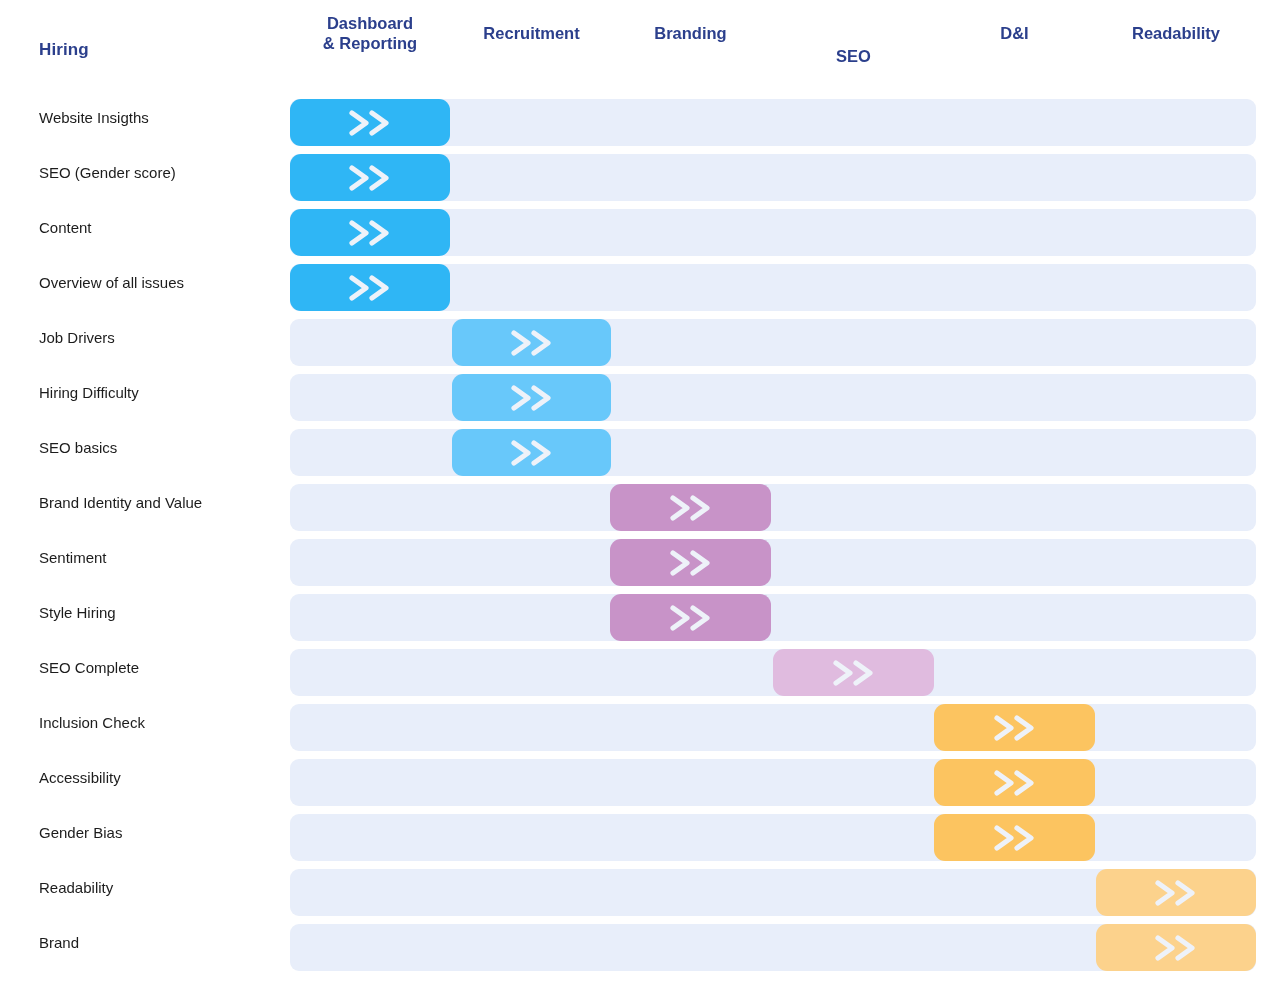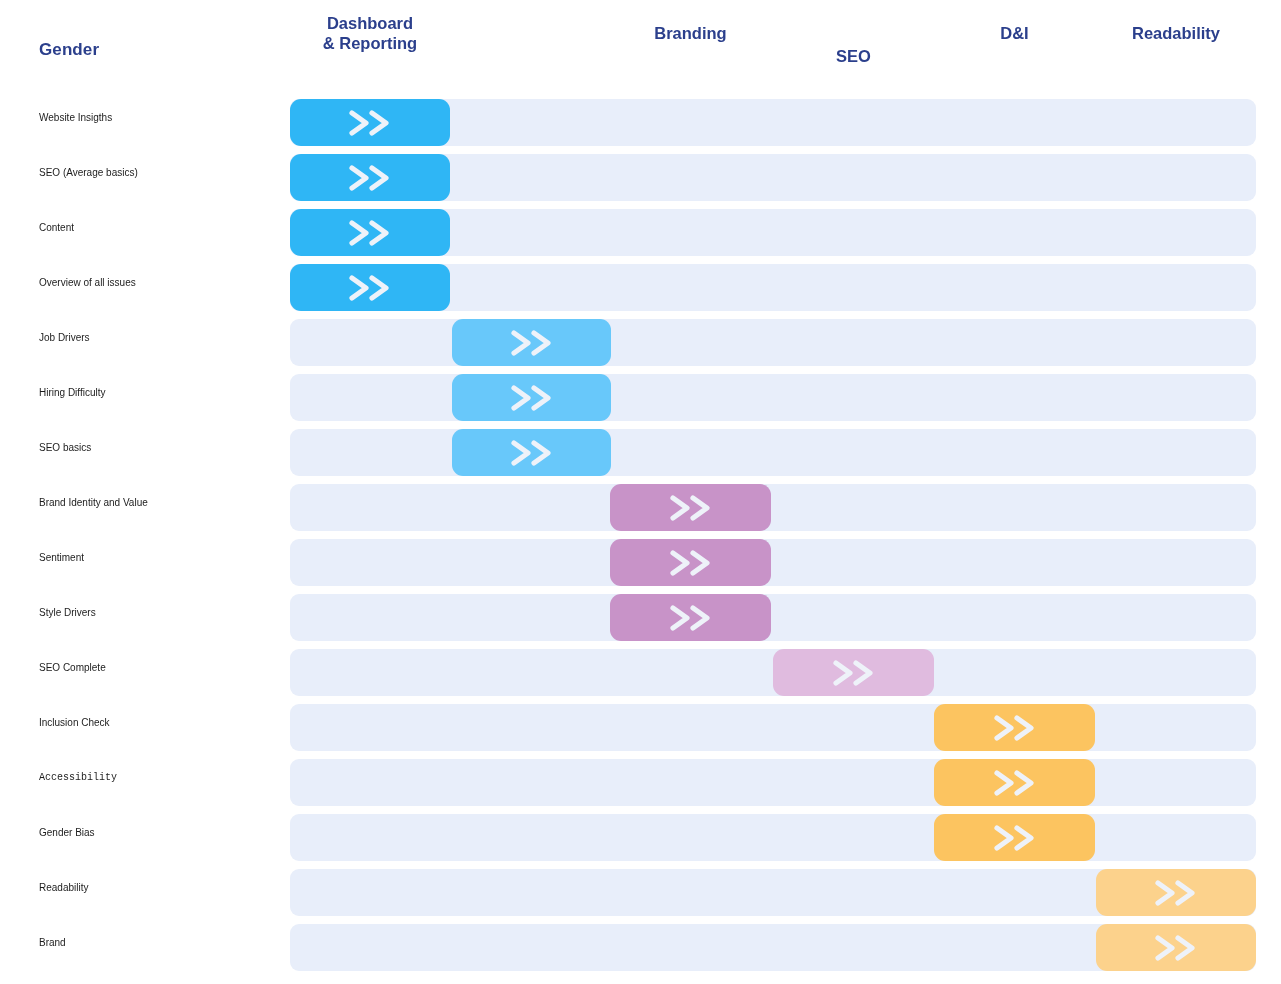--- a/index.html
+++ b/index.html
@@ -63,21 +63,21 @@
     height: 55px;
   }
 
   .row-label {
     position: absolute;
     left: 39px;
     top: 0;
     height: 55px;
     display: flex;
     align-items: center;
-    font-size: 10px;
+    font-size: 15px;
     color: #1c1c1c;
     white-space: nowrap;
     font-weight: 400;
   }
 
   .track {
     position: absolute;
     left: 290px;
     top: 9px;
     width: 966px;
@@ -109,28 +109,31 @@
     stroke-linecap: round;
     stroke-linejoin: round;
   }
 </style>
 </head>
 <body>
 
 <div class="board">
 
   <div class="header">
-    <div class="header-modules">Gender</div>
+    <div class="header-modules">Hiring</div>
 
   <div class="col-head" style="left: 290px; width: 160px; justify-content: center;">
         <span>
           <div>Dashboard</div>
           <div>&amp; Reporting</div>
         </span>
       </div>
+      <div class="col-head" style="left: 452px; width: 159px;">
+        <span>Recruitment</span>
+      </div>
       <div class="col-head" style="left: 610px; width: 161px;">
         <span>Branding</span>
       </div>
       <div class="col-head" style="left: 773px; width: 161px; align-items: flex-end;">
         <span>SEO</span>
       </div>
       <div class="col-head" style="left: 934px; width: 161px;">
         <span>D&amp;I</span>
       </div>
       <div class="col-head" style="left: 1096px; width: 160px;">
@@ -143,21 +146,21 @@
         <div class="row-label">Website Insigths</div>
         <div class="track" style="left: 290px; width: 966px; background: rgb(232, 238, 250);"></div>
         <div class="bar" style="left: 290px; width: 160px; background: rgb(47, 182, 245);">
           <svg class="chev" viewBox="0 0 52 30">
             <path d="M8 5 L22 15 L8 25"></path>
             <path d="M28 5 L42 15 L28 25"></path>
           </svg>
         </div>
       </div>
       <div class="row" style="top: 145px;">
-        <div class="row-label">SEO (Average basics)</div>
+        <div class="row-label">SEO (Gender score)</div>
         <div class="track" style="left: 290px; width: 966px; background: rgb(232, 238, 250);"></div>
         <div class="bar" style="left: 290px; width: 160px; background: rgb(47, 182, 245);">
           <svg class="chev" viewBox="0 0 52 30">
             <path d="M8 5 L22 15 L8 25"></path>
             <path d="M28 5 L42 15 L28 25"></path>
           </svg>
         </div>
       </div>
       <div class="row" style="top: 200px;">
         <div class="row-label">Content</div>
@@ -223,21 +226,21 @@
         <div class="row-label">Sentiment</div>
         <div class="track" style="left: 290px; width: 966px; background: rgb(232, 238, 250);"></div>
         <div class="bar" style="left: 610px; width: 161px; background: rgb(200, 147, 200);">
           <svg class="chev" viewBox="0 0 52 30">
             <path d="M8 5 L22 15 L8 25"></path>
             <path d="M28 5 L42 15 L28 25"></path>
           </svg>
         </div>
       </div>
       <div class="row" style="top: 585px;">
-        <div class="row-label">Style Drivers</div>
+        <div class="row-label">Style Hiring</div>
         <div class="track" style="left: 290px; width: 966px; background: rgb(232, 238, 250);"></div>
         <div class="bar" style="left: 610px; width: 161px; background: rgb(200, 147, 200);">
           <svg class="chev" viewBox="0 0 52 30">
             <path d="M8 5 L22 15 L8 25"></path>
             <path d="M28 5 L42 15 L28 25"></path>
           </svg>
         </div>
       </div>
       <div class="row" style="top: 640px;">
         <div class="row-label">SEO Complete</div>
@@ -252,21 +255,21 @@
       <div class="row" style="top: 695px; padding-left: 20px;">
         <div class="row-label">Inclusion Check</div>
         <div class="track" style="left: 290px; width: 966px; background: rgb(232, 238, 250);"></div>
         <div class="bar" style="left: 934px; width: 161px; background: rgb(252, 196, 96);">
           <svg class="chev" viewBox="0 0 52 30">
             <path d="M8 5 L22 15 L8 25"></path>
             <path d="M28 5 L42 15 L28 25"></path>
           </svg>
         </div>
       </div>
-      <div class="row" style="top: 750px; font-family: Liberation Mono, monospace;">
+      <div class="row" style="top: 750px;">
         <div class="row-label">Accessibility</div>
         <div class="track" style="left: 290px; width: 966px; background: rgb(232, 238, 250);"></div>
         <div class="bar" style="left: 934px; width: 161px; background: rgb(252, 196, 96);">
           <svg class="chev" viewBox="0 0 52 30">
             <path d="M8 5 L22 15 L8 25"></path>
             <path d="M28 5 L42 15 L28 25"></path>
           </svg>
         </div>
       </div>
       <div class="row" style="top: 805px;">

